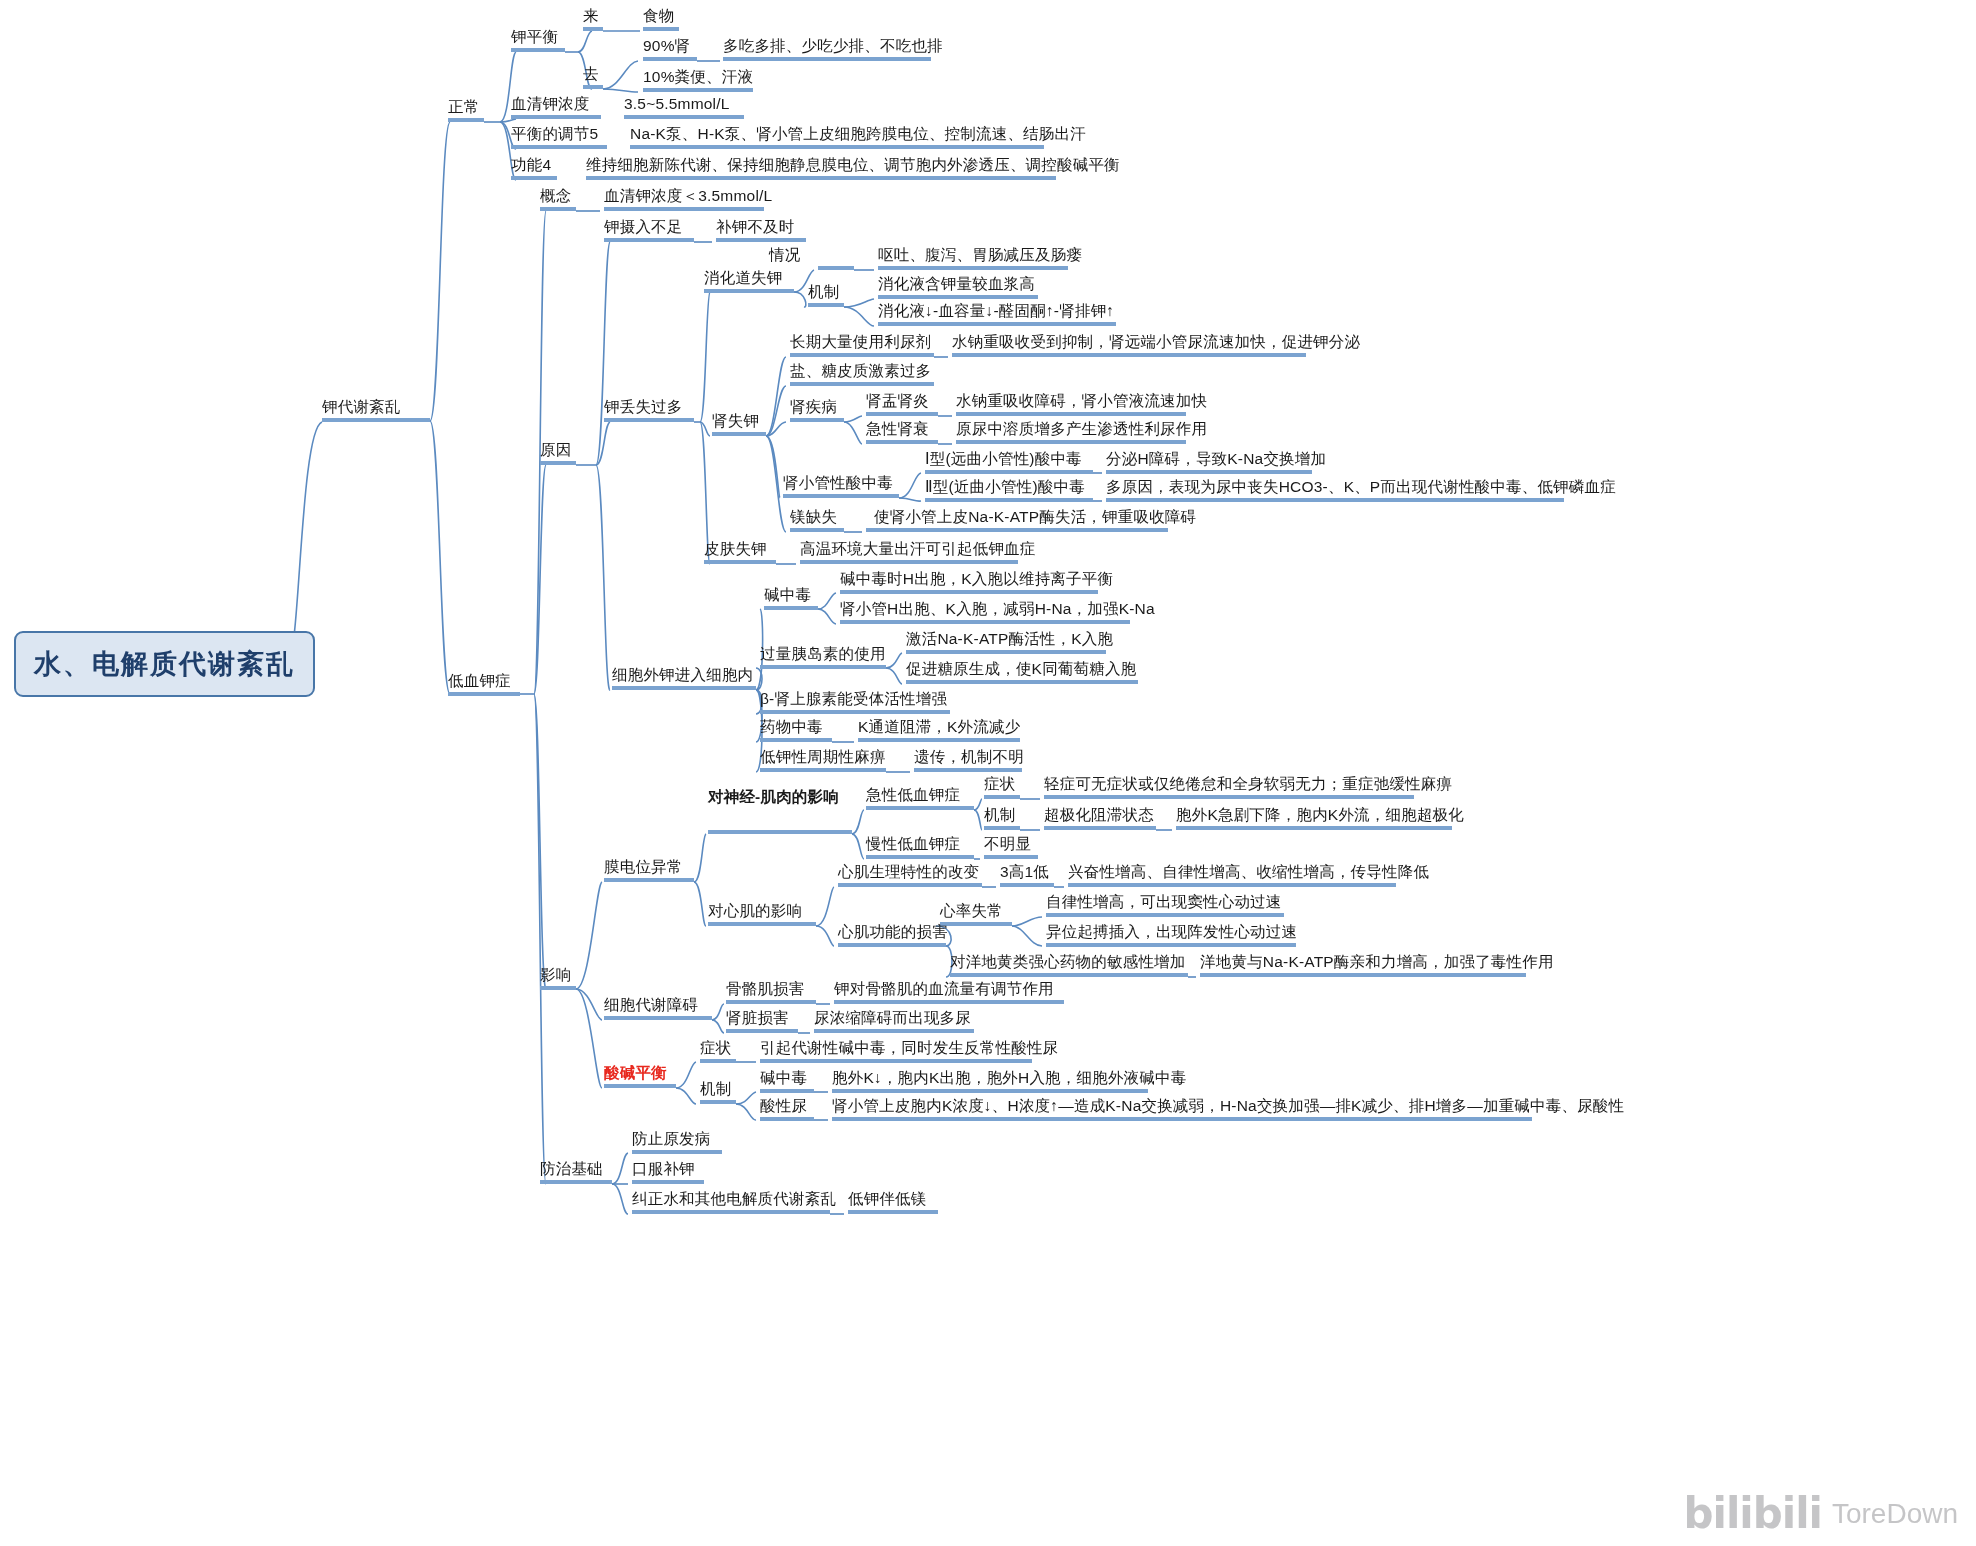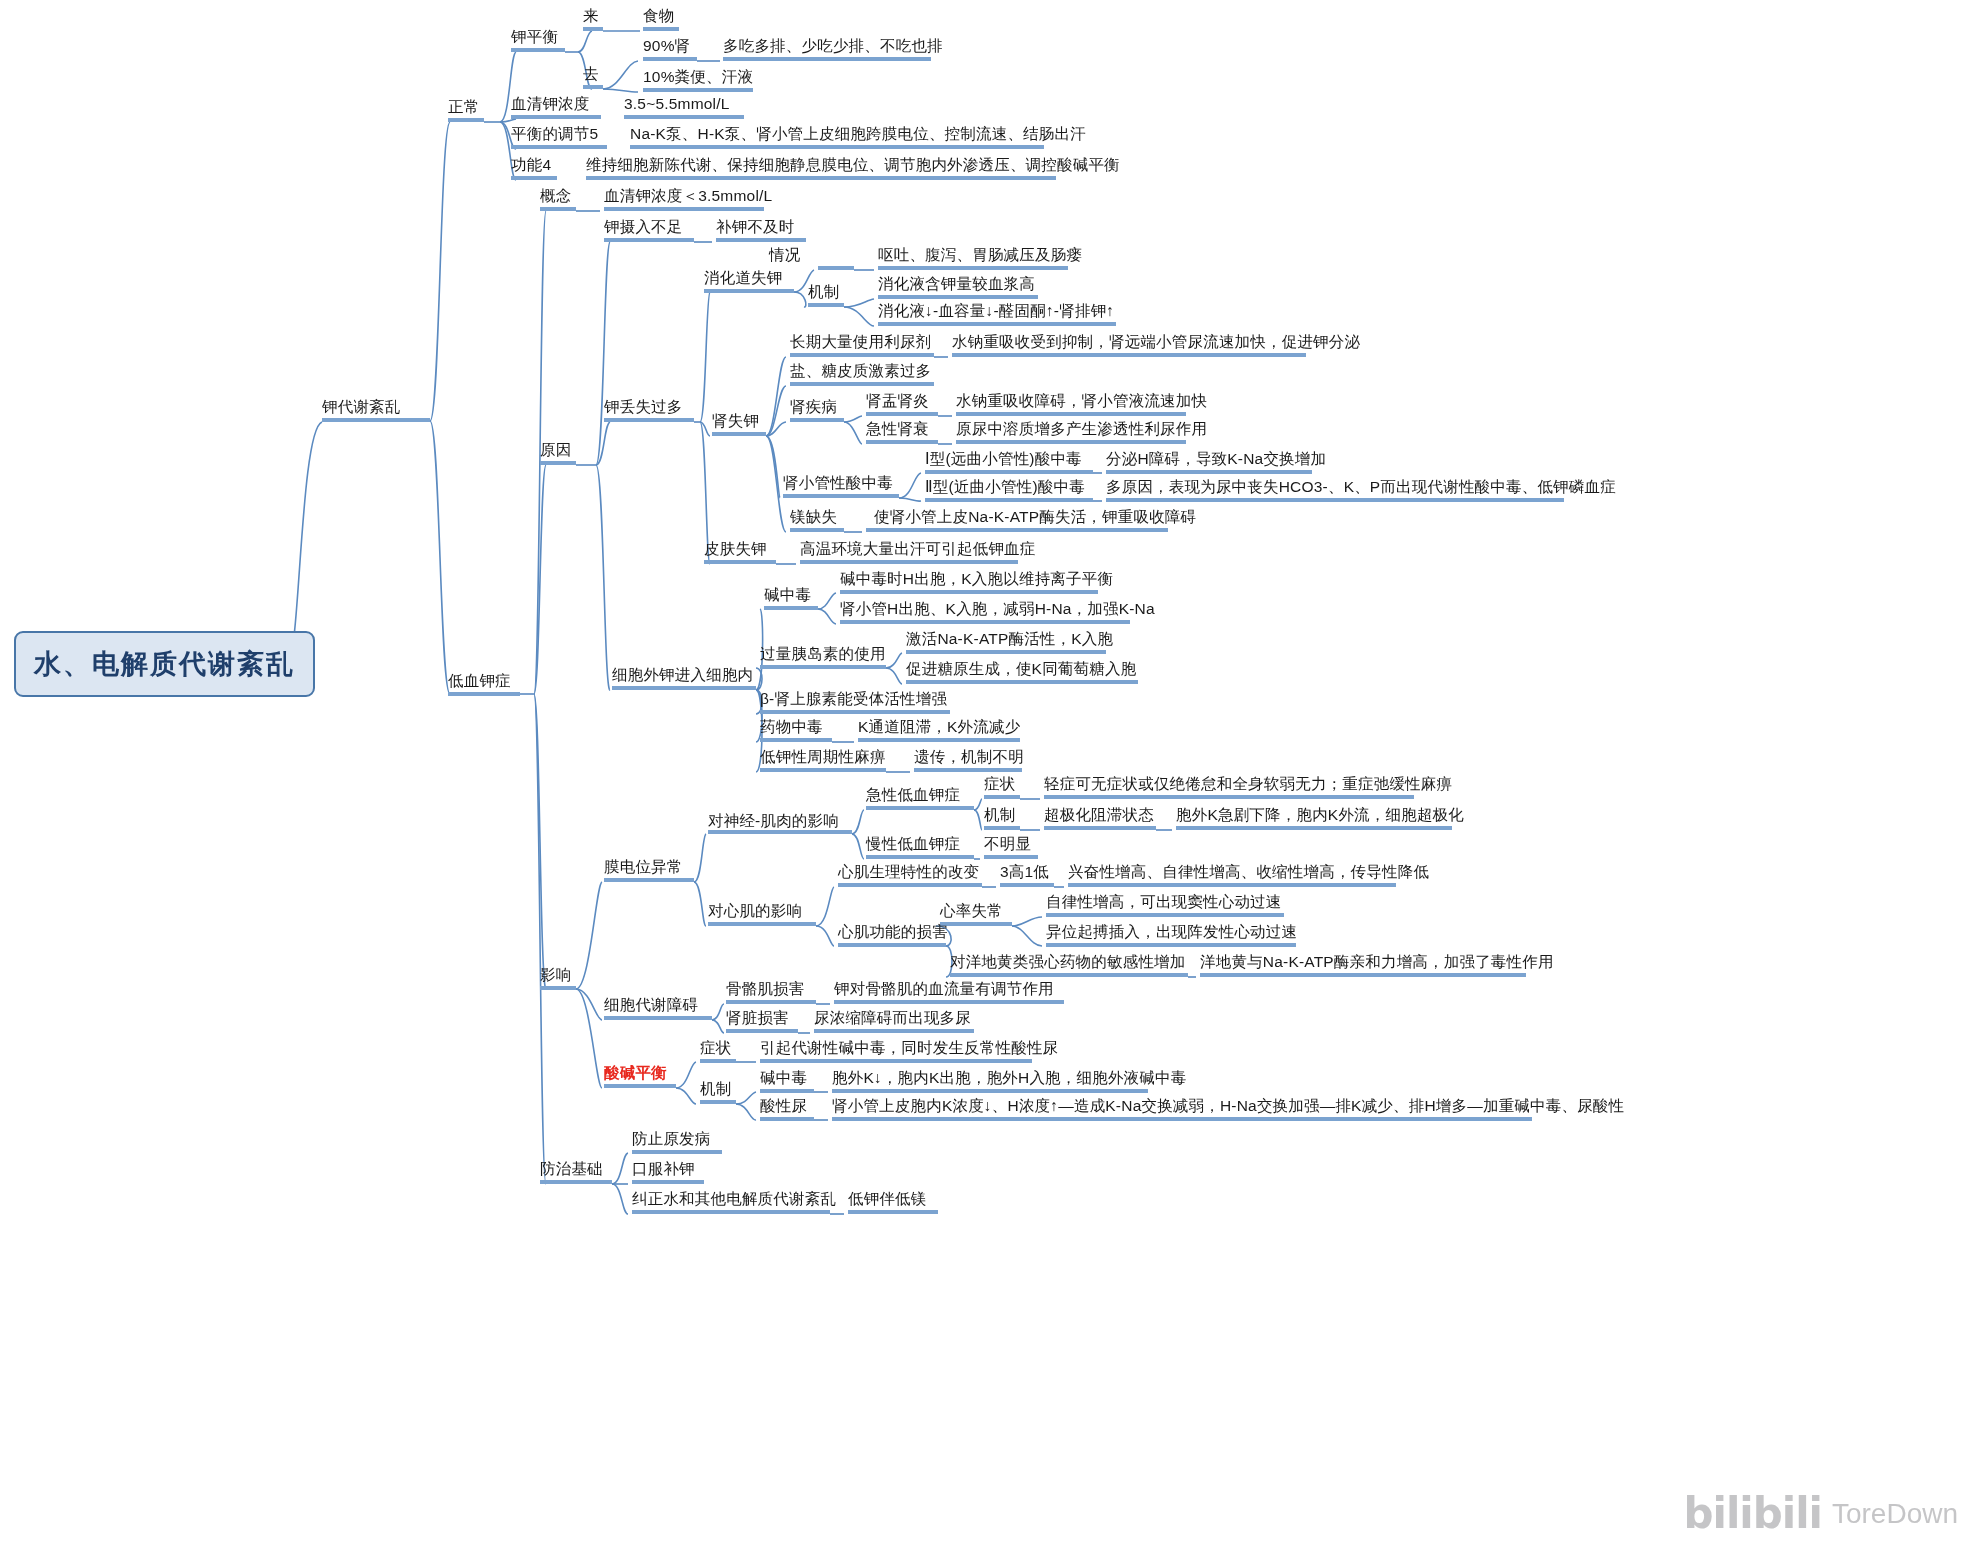--- a/index.html
+++ b/index.html
@@ -372,21 +372,21 @@
     <div class="node" style="left: 760px; top: 665px;"><span>过量胰岛素的使用</span></div>
     <div class="node" style="left: 906px; top: 650px;"><span>激活Na-K-ATP酶活性，K入胞</span></div>
     <div class="node" style="left: 906px; top: 680px;"><span>促进糖原生成，使K同葡萄糖入胞</span></div>
     <div class="node" style="left: 760px; top: 710px;"><span>β-肾上腺素能受体活性增强</span></div>
     <div class="node" style="left: 760px; top: 738px;"><span>药物中毒</span></div>
     <div class="node" style="left: 858px; top: 738px;"><span>K通道阻滞，K外流减少</span></div>
     <div class="node" style="left: 760px; top: 768px;"><span>低钾性周期性麻痹</span></div>
     <div class="node" style="left: 914px; top: 768px;"><span>遗传，机制不明</span></div>
     <div class="node" style="left: 540px; top: 986px;"><span>影响</span></div>
     <div class="node" style="left: 604px; top: 878px;"><span>膜电位异常</span></div>
-    <div class="node" style="left: 708px; top: 832px;"><span>对神经-肌肉的影响</span></div>
+    <div class="node" style="left: 708px; top: 808px; font-weight: bold;"><span>对神经-肌肉的影响</span></div>
     <div class="node" style="left: 866px; top: 806px;"><span>急性低血钾症</span></div>
     <div class="node" style="left: 984px; top: 795px;"><span>症状</span></div>
     <div class="node" style="left: 1044px; top: 795px;"><span>轻症可无症状或仅绝倦怠和全身软弱无力；重症弛缓性麻痹</span></div>
     <div class="node" style="left: 984px; top: 826px;"><span>机制</span></div>
     <div class="node" style="left: 1044px; top: 826px;"><span>超极化阻滞状态</span></div>
     <div class="node" style="left: 1176px; top: 826px;"><span>胞外K急剧下降，胞内K外流，细胞超极化</span></div>
     <div class="node" style="left: 866px; top: 855px;"><span>慢性低血钾症</span></div>
     <div class="node" style="left: 984px; top: 855px;"><span>不明显</span></div>
     <div class="node" style="left: 708px; top: 922px;"><span>对心肌的影响</span></div>
     <div class="node" style="left: 838px; top: 883px;"><span>心肌生理特性的改变</span></div>

